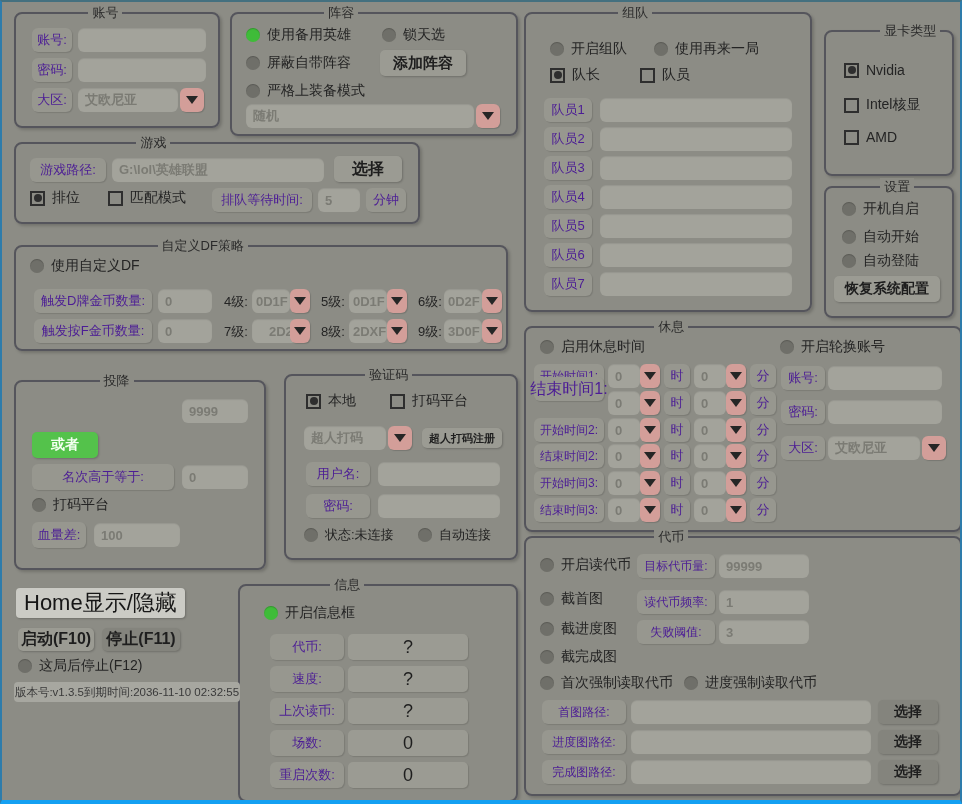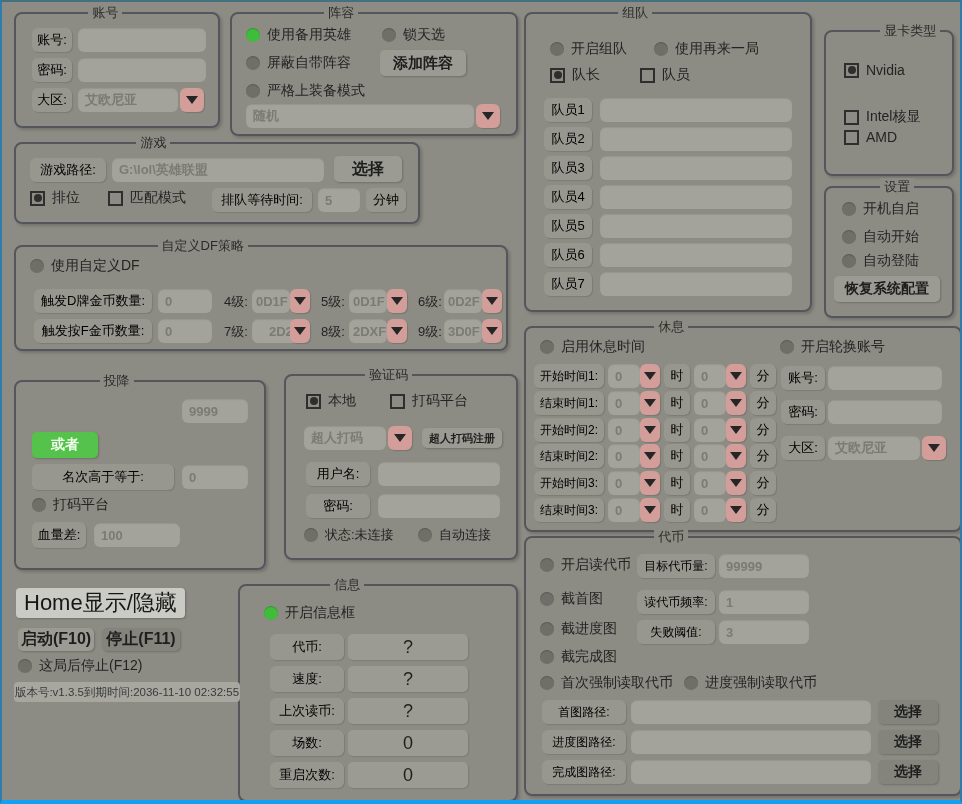--- a/index.html
+++ b/index.html
@@ -5,21 +5,21 @@
   html,body{margin:0;padding:0;background:#6f6f68;}
   .window{
     position:relative;width:962px;height:804px;box-sizing:border-box;
     background:#8c8c85;
     border-top:2px solid #44707f;border-left:2px solid #2e7cab;
     border-right:2px solid #2e7cab;border-bottom:4px solid #14a0f2;
     font-family:"Liberation Sans",sans-serif;color:#2b2b2b;overflow:hidden;
   }
   .gb{position:absolute;border:2px solid #55555c;border-radius:8px;box-shadow:2px 2px 3px rgba(0,0,0,0.18);}
   .gb-title{position:absolute;top:-10px;left:24%;background:#8c8c85;padding:0 4px;font-size:13px;white-space:nowrap;margin-left:24px;}
-  .chip{position:absolute;background:#97978f;border-radius:6px;color:#000000;font-size:13px;
+  .chip{position:absolute;background:#97978f;border-radius:6px;color:#4c1d95;font-size:13px;
         display:flex;align-items:center;justify-content:center;box-sizing:border-box;height:24px;
         padding:0 4px;white-space:nowrap;box-shadow:1px 1px 1px rgba(0,0,0,0.12);}
   .inp{position:absolute;background:#a3a39b;border-radius:6px;color:#7b7b74;font-size:13px;font-weight:600;
        display:flex;align-items:center;box-sizing:border-box;height:24px;padding:0 7px;
        white-space:nowrap;overflow:hidden;box-shadow:inset 0 1px 1px rgba(0,0,0,0.08);}
   .val{position:absolute;background:#9b9b93;border-radius:5px;color:#1e1e1e;font-size:18px;
        display:flex;align-items:center;justify-content:center;box-sizing:border-box;height:26px;
        box-shadow:1px 1px 1px rgba(0,0,0,0.12);}
   .dd-arrow{position:absolute;width:24px;height:24px;background:#d39e99;border-radius:6px;
             display:flex;align-items:center;justify-content:center;box-shadow:1px 1px 1px rgba(0,0,0,0.15);}
@@ -117,21 +117,21 @@
     <div class="chip" style="left:18px;top:258px;width:48px">队员7</div>
     <div class="inp" style="left:74px;top:258px;width:192px"></div>
   </div>
 
   <div class="gb" style="left:822px;top:28px;width:126px;height:142px">
     <div class="gb-title">显卡类型</div>
     <div class="opt" style="left:18px;top:30px">
       <span class="cb checked"></span>
       <span>Nvidia</span>
     </div>
-    <div class="opt" style="left:18px;top:76px">
+    <div class="opt" style="left:18px;top:64px">
       <span class="cb"></span>
       <span>Intel核显</span>
     </div>
     <div class="opt" style="left:18px;top:97px">
       <span class="cb"></span>
       <span>AMD</span>
     </div>
   </div>
 
   <div class="gb" style="left:822px;top:184px;width:126px;height:128px">
@@ -252,21 +252,21 @@
     </div>
 
     <div class="chip" style="left:8px;top:36px;width:70px;font-size:12px">开始时间1:</div>
     <div class="inp" style="left:82px;top:36px;width:32px">0</div>
     <div class="dd-arrow sm" style="left:114px;top:36px"></div>
     <div class="chip" style="left:138px;top:36px;width:26px">时</div>
     <div class="inp" style="left:168px;top:36px;width:32px">0</div>
     <div class="dd-arrow sm" style="left:200px;top:36px"></div>
     <div class="chip" style="left:224px;top:36px;width:26px">分</div>
 
-    <div class="chip" style="left:8px;top:63px;width:70px;font-size:12px">结束时间1:</div>
+    <div class="chip" style="left:8px;top:49px;width:70px;font-size:16px">结束时间1:</div>
     <div class="inp" style="left:82px;top:63px;width:32px">0</div>
     <div class="dd-arrow sm" style="left:114px;top:63px"></div>
     <div class="chip" style="left:138px;top:63px;width:26px">时</div>
     <div class="inp" style="left:168px;top:63px;width:32px">0</div>
     <div class="dd-arrow sm" style="left:200px;top:63px"></div>
     <div class="chip" style="left:224px;top:63px;width:26px">分</div>
 
     <div class="chip" style="left:8px;top:90px;width:70px;font-size:12px">开始时间2:</div>
     <div class="inp" style="left:82px;top:90px;width:32px">0</div>
     <div class="dd-arrow sm" style="left:114px;top:90px"></div>

